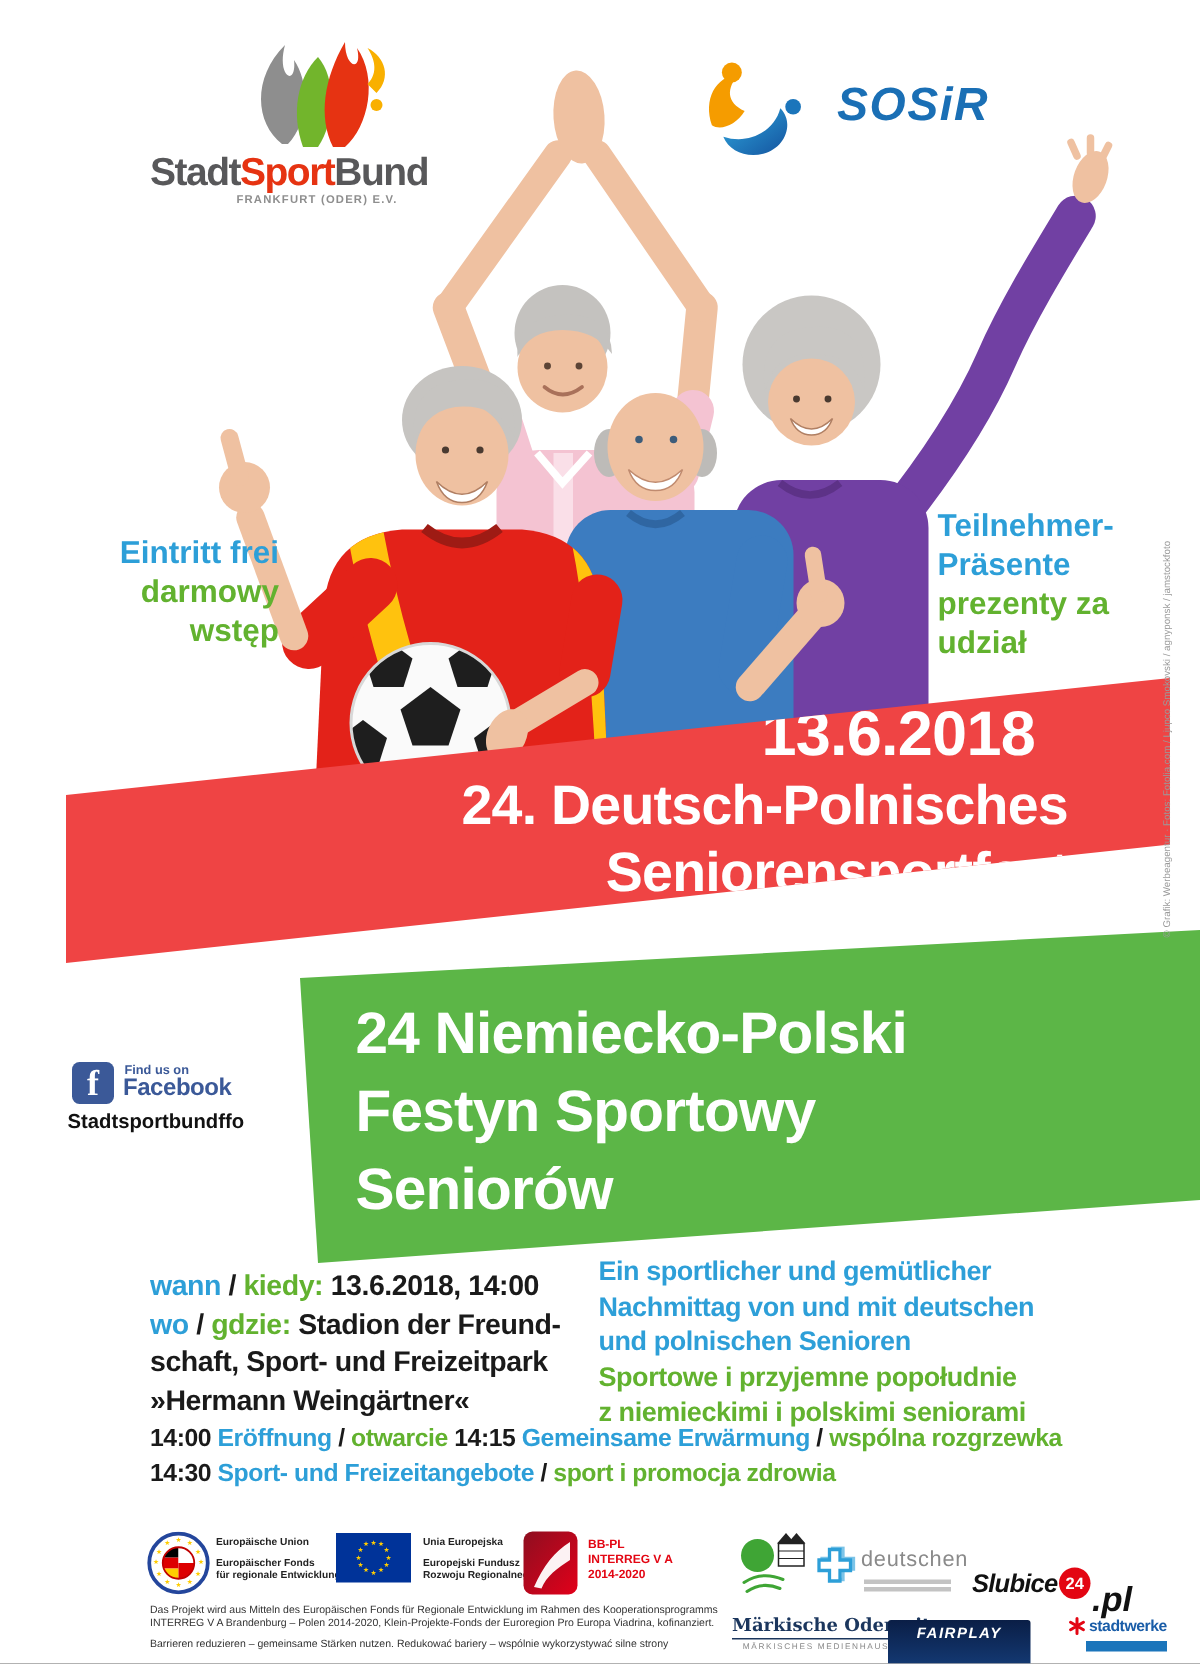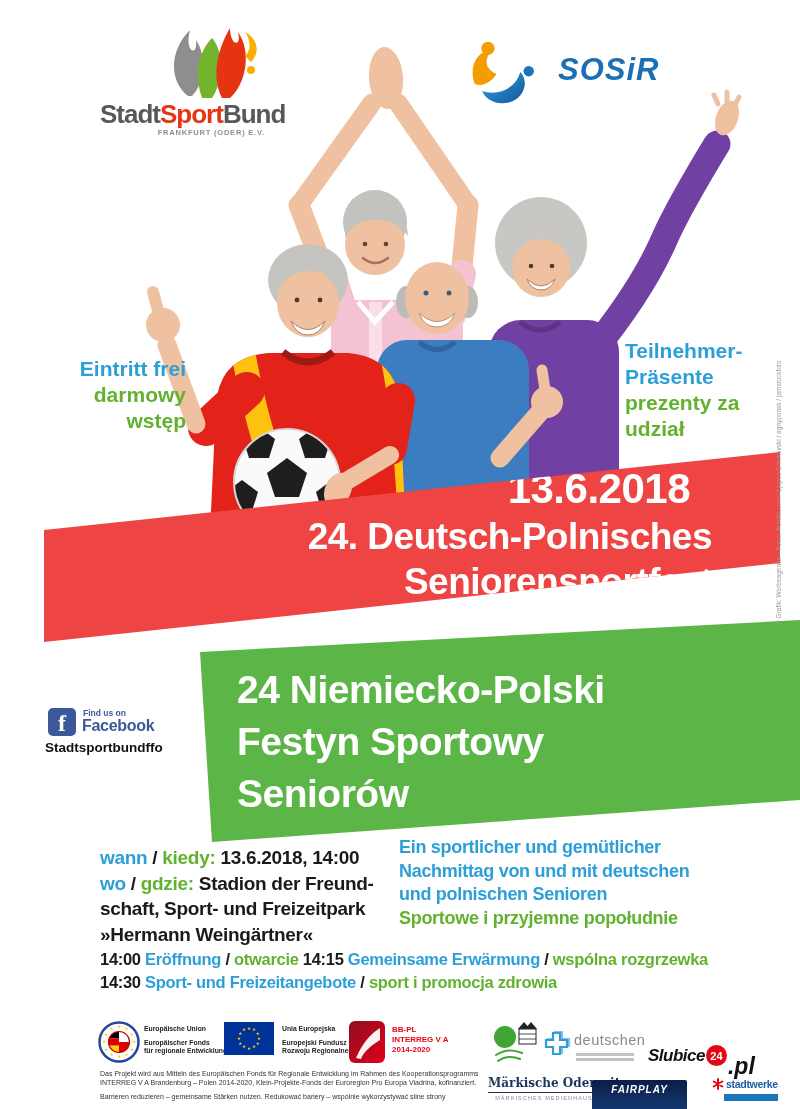--- a/index.html
+++ b/index.html
@@ -253,20 +253,21 @@
     <div><span class="sg-b">wann</span> <span class="sg-k">/</span> <span class="sg-g">kiedy:</span> <span class="sg-k">13.6.2018, 14:00</span></div>
     <div><span class="sg-b">wo</span> <span class="sg-k">/</span> <span class="sg-g">gdzie:</span> <span class="sg-k">Stadion der Freund-</span></div>
     <div>schaft, Sport- und Freizeitpark</div>
     <div>»Hermann Weingärtner«</div>
   </div>
   <div class="abs" id="info-right">
     <div class="t-blue">Ein sportlicher und gemütlicher</div>
     <div class="t-blue">Nachmittag von und mit deutschen</div>
     <div class="t-blue">und polnischen Senioren</div>
     <div class="t-green">Sportowe i przyjemne popołudnie</div>
+    <div class="t-green">z niemieckimi i polskimi seniorami</div>
   </div>
 
   <div class="abs" id="schedule">
     <div><span class="sg-k">14:00</span> <span class="sg-b">Eröffnung</span> <span class="sg-k">/</span> <span class="sg-g">otwarcie</span> <span class="sg-k">14:15</span> <span class="sg-b">Gemeinsame Erwärmung</span> <span class="sg-k">/</span> <span class="sg-g">wspólna rozgrzewka</span></div>
     <div><span class="sg-k">14:30</span> <span class="sg-b">Sport- und Freizeitangebote</span> <span class="sg-k">/</span> <span class="sg-g">sport i promocja zdrowia</span></div>
   </div>
 
   <div class="abs" id="viadrina">
     <svg width="42" height="42" viewBox="0 0 42 42">
       <circle cx="21" cy="21" r="19.5" fill="#fff" stroke="#24469C" stroke-width="2.5"></circle>

